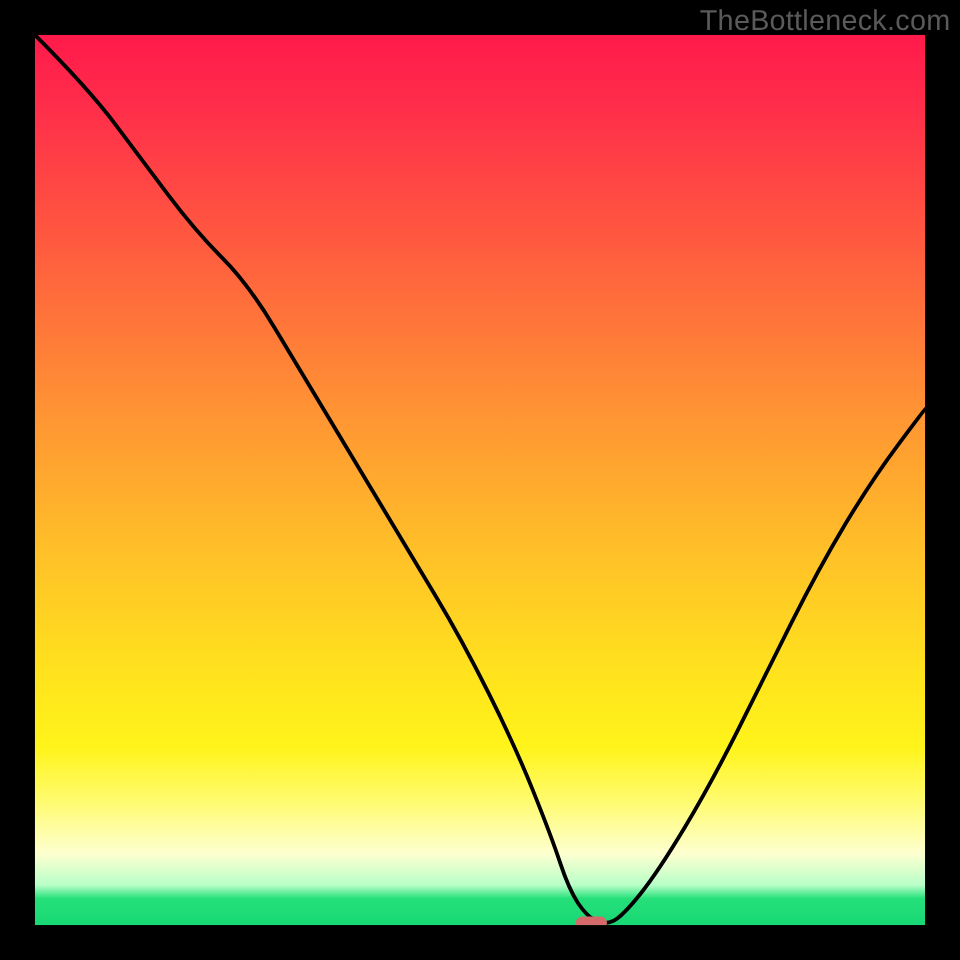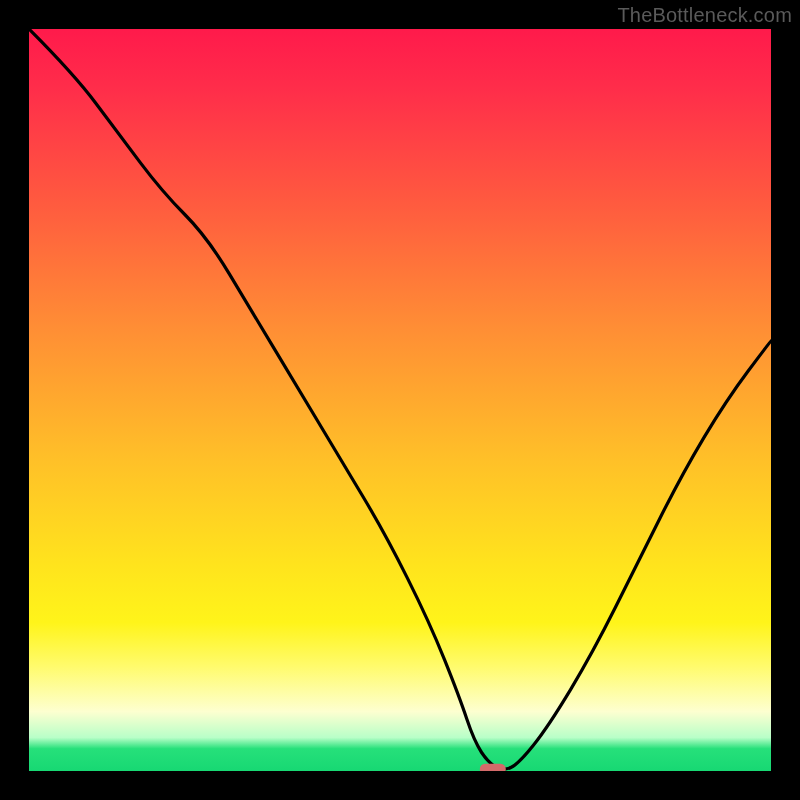--- a/index.html
+++ b/index.html
@@ -14,21 +14,21 @@
   .stage {
     position: relative;
     width: 800px;
     height: 800px;
   }
   .watermark {
     position: absolute;
     top: 4px;
     right: 8px;
     color: #5a5a5a;
-    font-size: 20px;
+    font-size: 24px;
     font-weight: 500;
     letter-spacing: 0.2px;
     z-index: 30;
     user-select: none;
   }
   .plot-frame {
     position: absolute;
     left: 29px;
     top: 29px;
     width: 742px;

